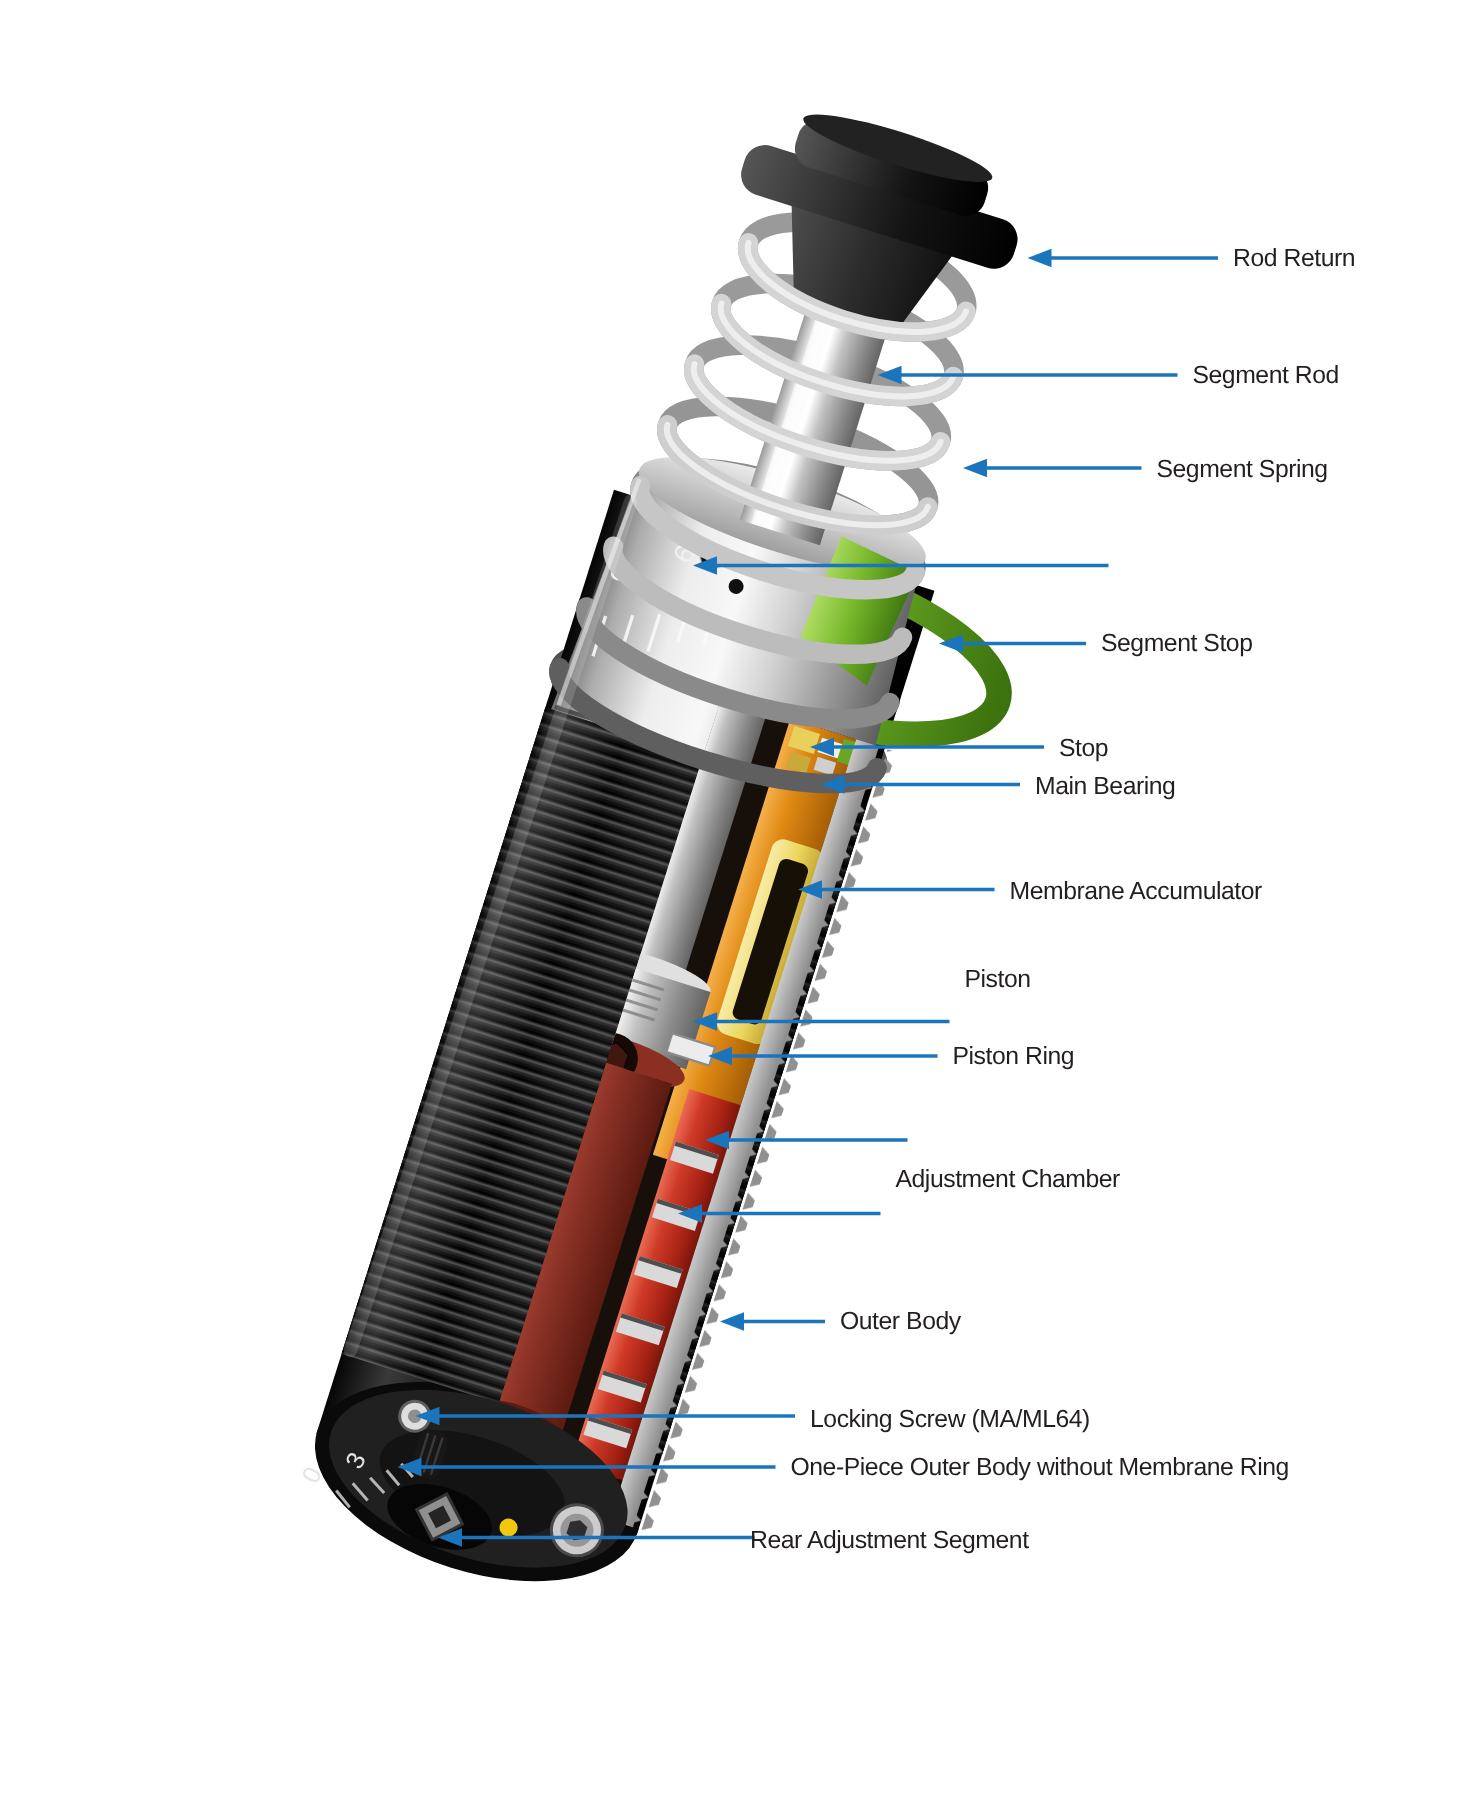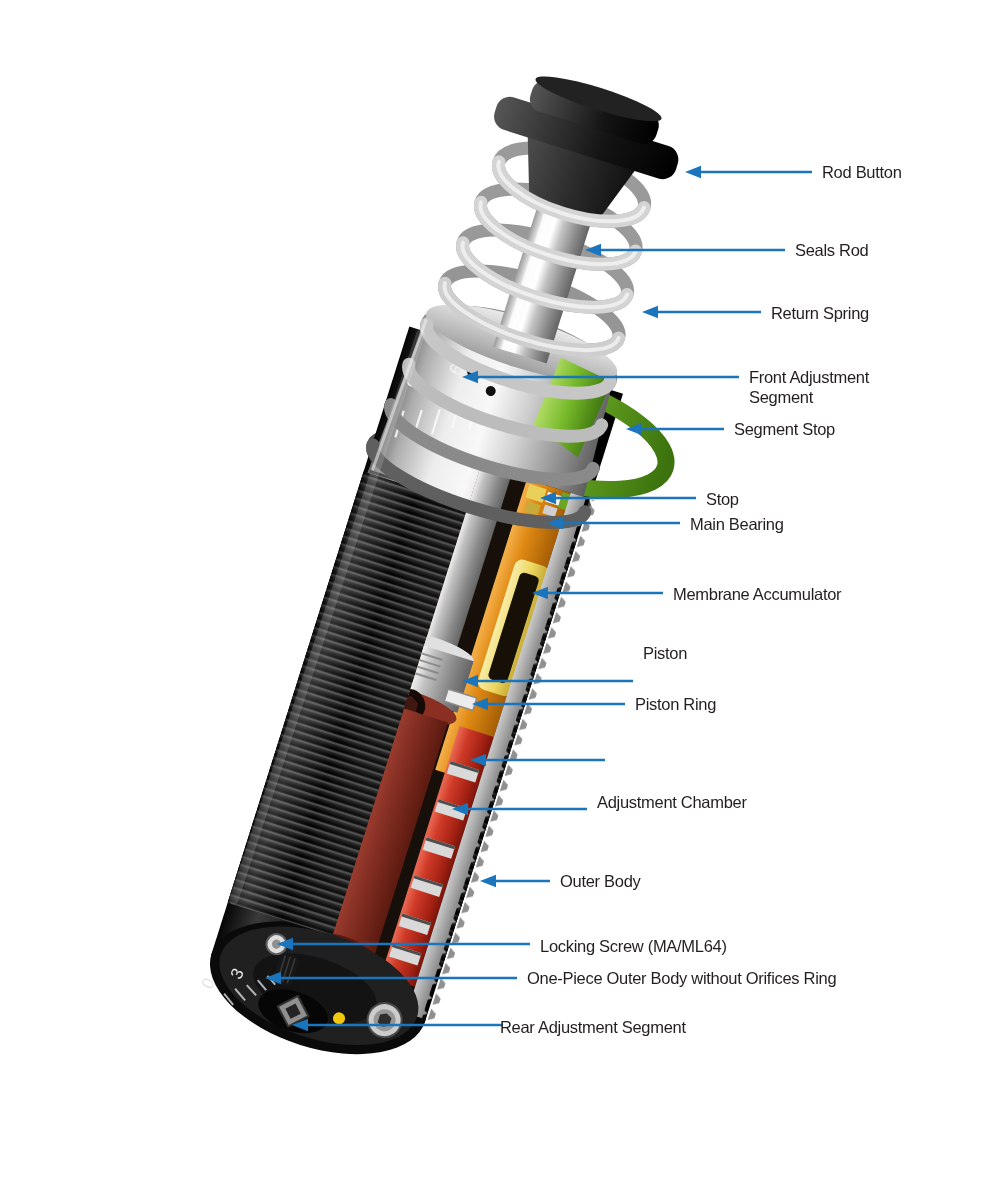--- a/index.html
+++ b/index.html
@@ -368,30 +368,28 @@
       <line x1="517" y1="978" x2="279" y2="978"></line>
           <polygon points="265,978 281,971.8 281,984.2" stroke="none"></polygon>
         </g>
     <g>
       <line x1="503" y1="1025" x2="306" y2="1025"></line>
           <polygon points="292,1025 308,1018.8 308,1031.2" stroke="none"></polygon>
         </g>
   </g>
 </svg>
 
-<div class="callout" style="left:822px;top:162px">Rod Button</div>
-<div class="callout" style="left:795px;top:240px">Seals Rod</div>
-<div class="callout" style="left:771px;top:303px">Return Spring</div>
-<div class="callout" style="left:749px;top:367px">Front Adjustment
-Segment</div>
+<div class="callout" style="left:822px;top:162px">Rod Return</div>
+<div class="callout" style="left:795px;top:240px">Segment Rod</div>
+<div class="callout" style="left:771px;top:303px">Segment Spring</div>
 <div class="callout" style="left:734px;top:419px">Segment Stop</div>
 <div class="callout" style="left:706px;top:489px">Stop</div>
 <div class="callout" style="left:690px;top:514px">Main Bearing</div>
 <div class="callout" style="left:673px;top:584px">Membrane Accumulator</div>
 <div class="callout" style="left:643px;top:643px">Piston</div>
 <div class="callout" style="left:635px;top:694px">Piston Ring</div>
-<div class="callout" style="left:597px;top:792px">Adjustment Chamber</div>
+<div class="callout" style="left:597px;top:776px">Adjustment Chamber</div>
 <div class="callout" style="left:560px;top:871px">Outer Body</div>
 <div class="callout" style="left:540px;top:936px">Locking Screw (MA/ML64)</div>
-<div class="callout" style="left:527px;top:968px">One-Piece Outer Body without Orifices Ring</div>
+<div class="callout" style="left:527px;top:968px">One-Piece Outer Body without Membrane Ring</div>
 <div class="callout" style="left:500px;top:1017px">Rear Adjustment Segment</div>
 
 </div>
 
 </body></html>

